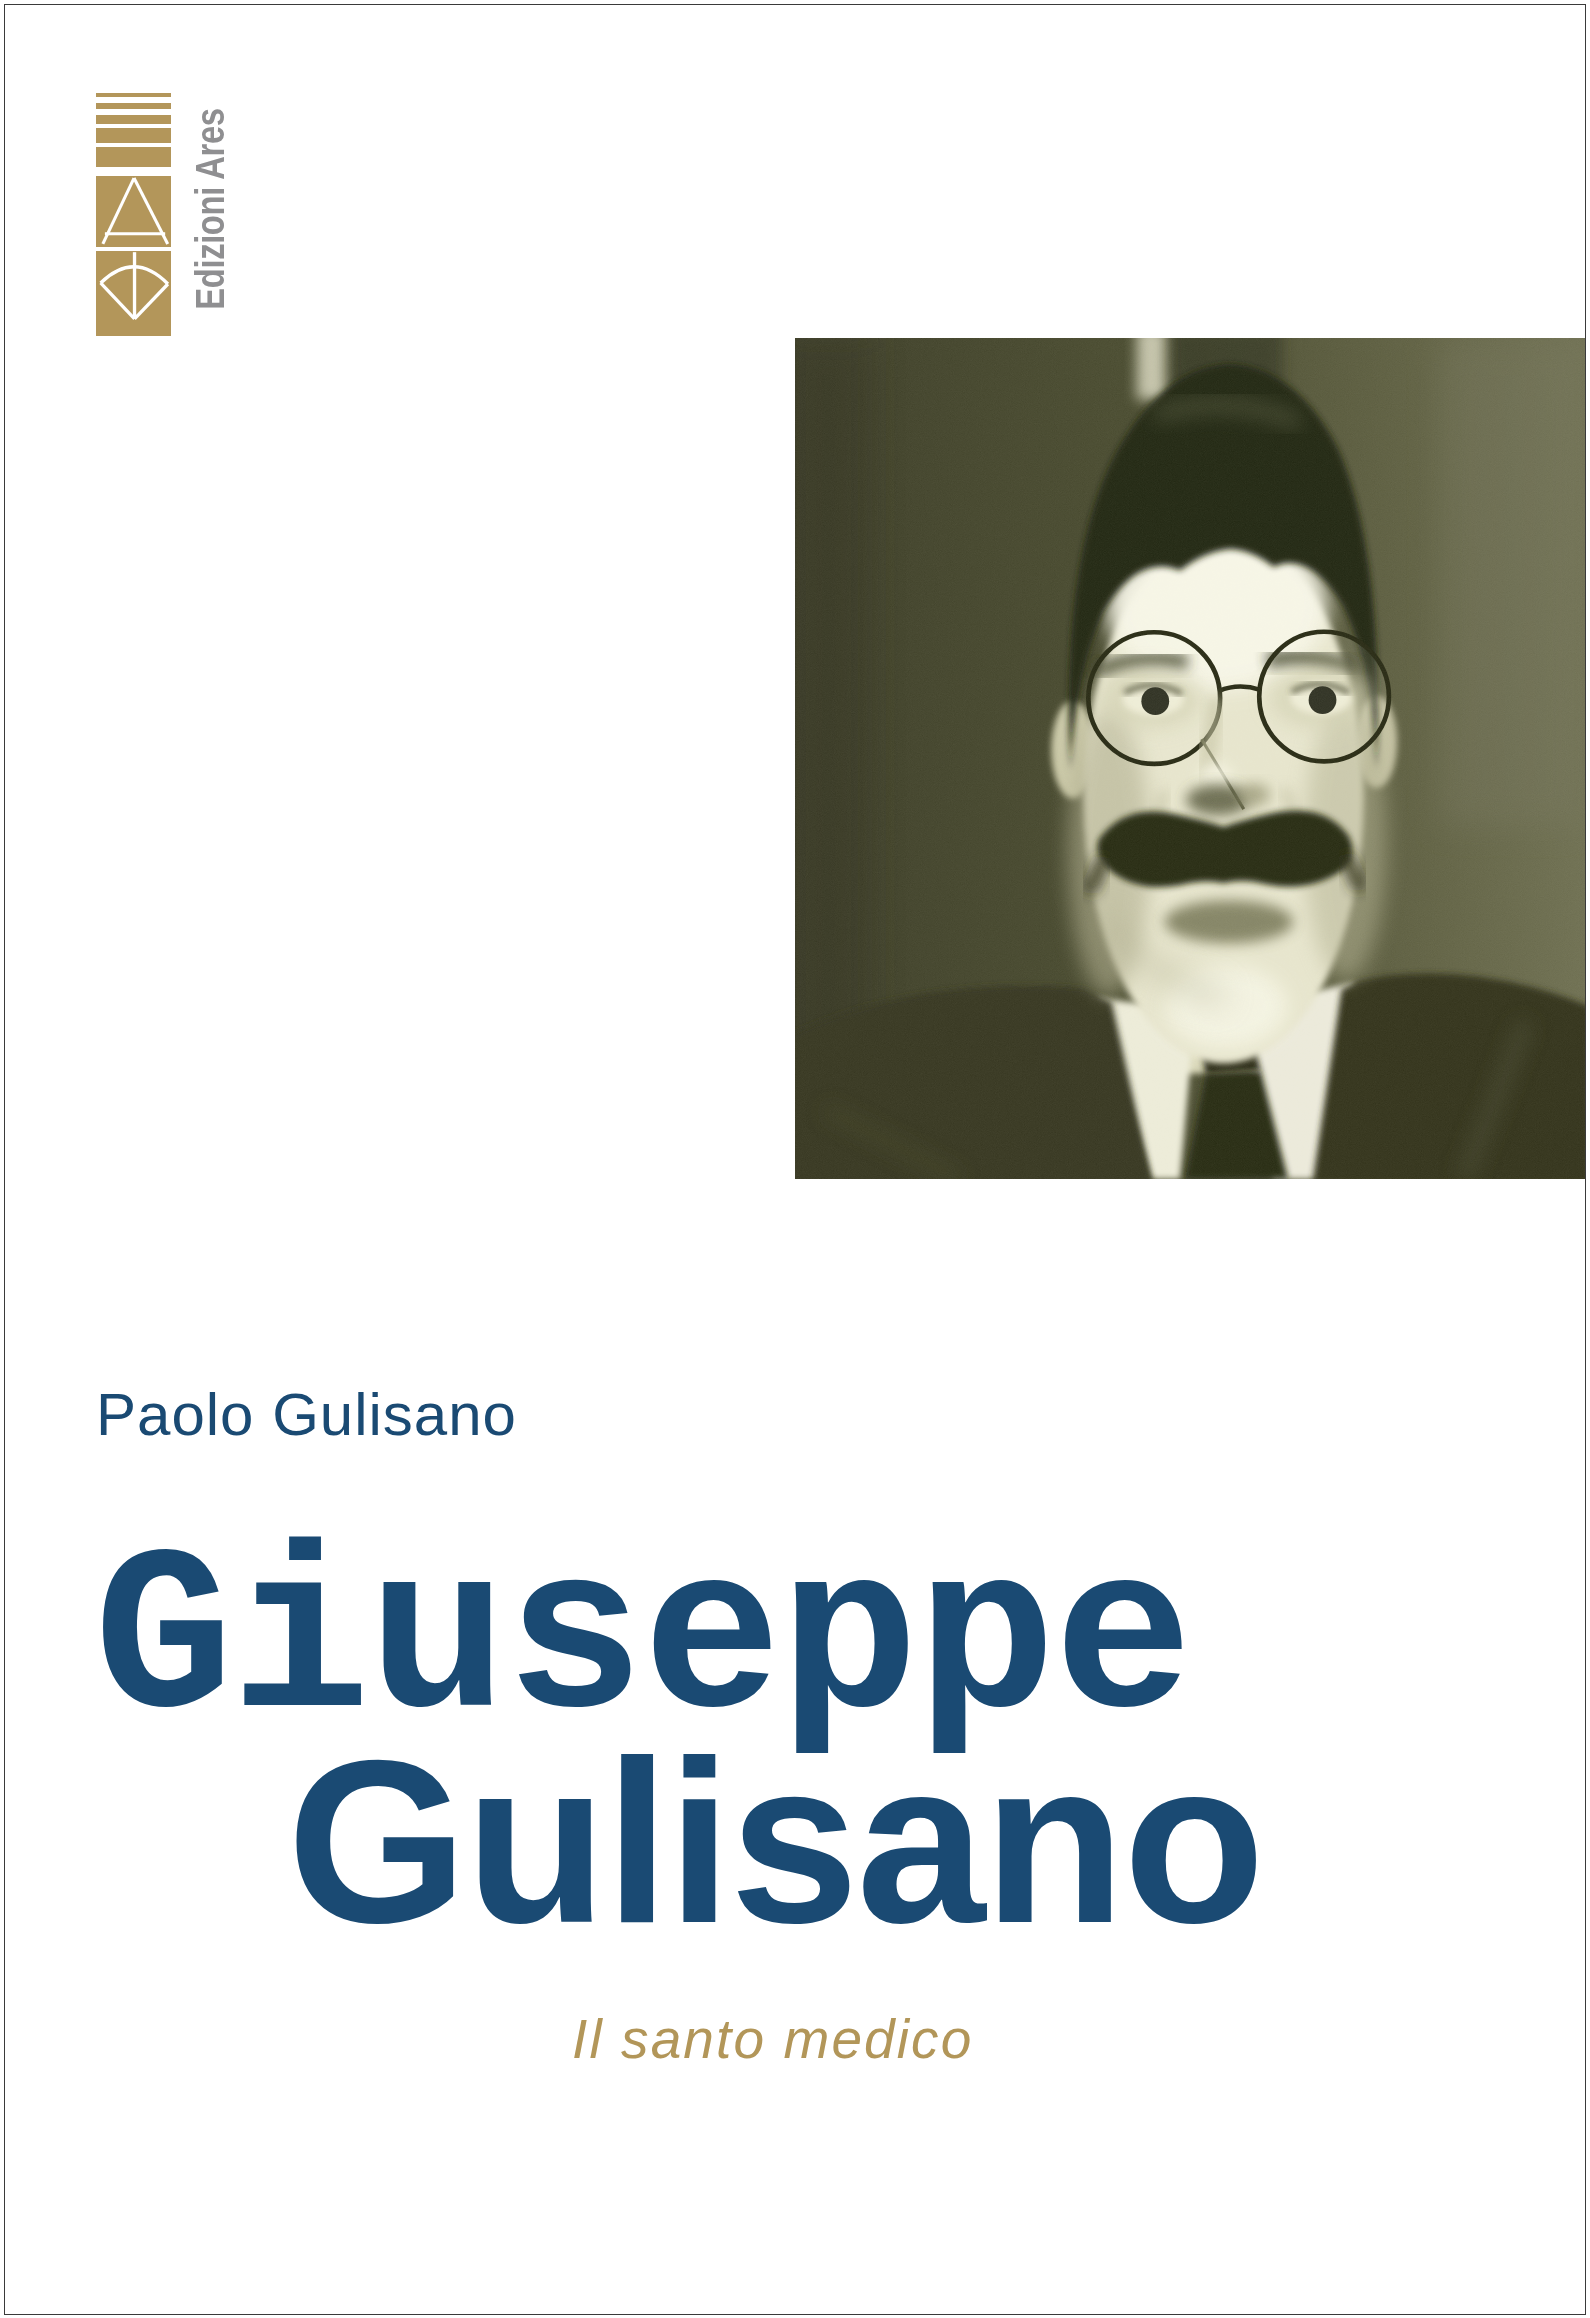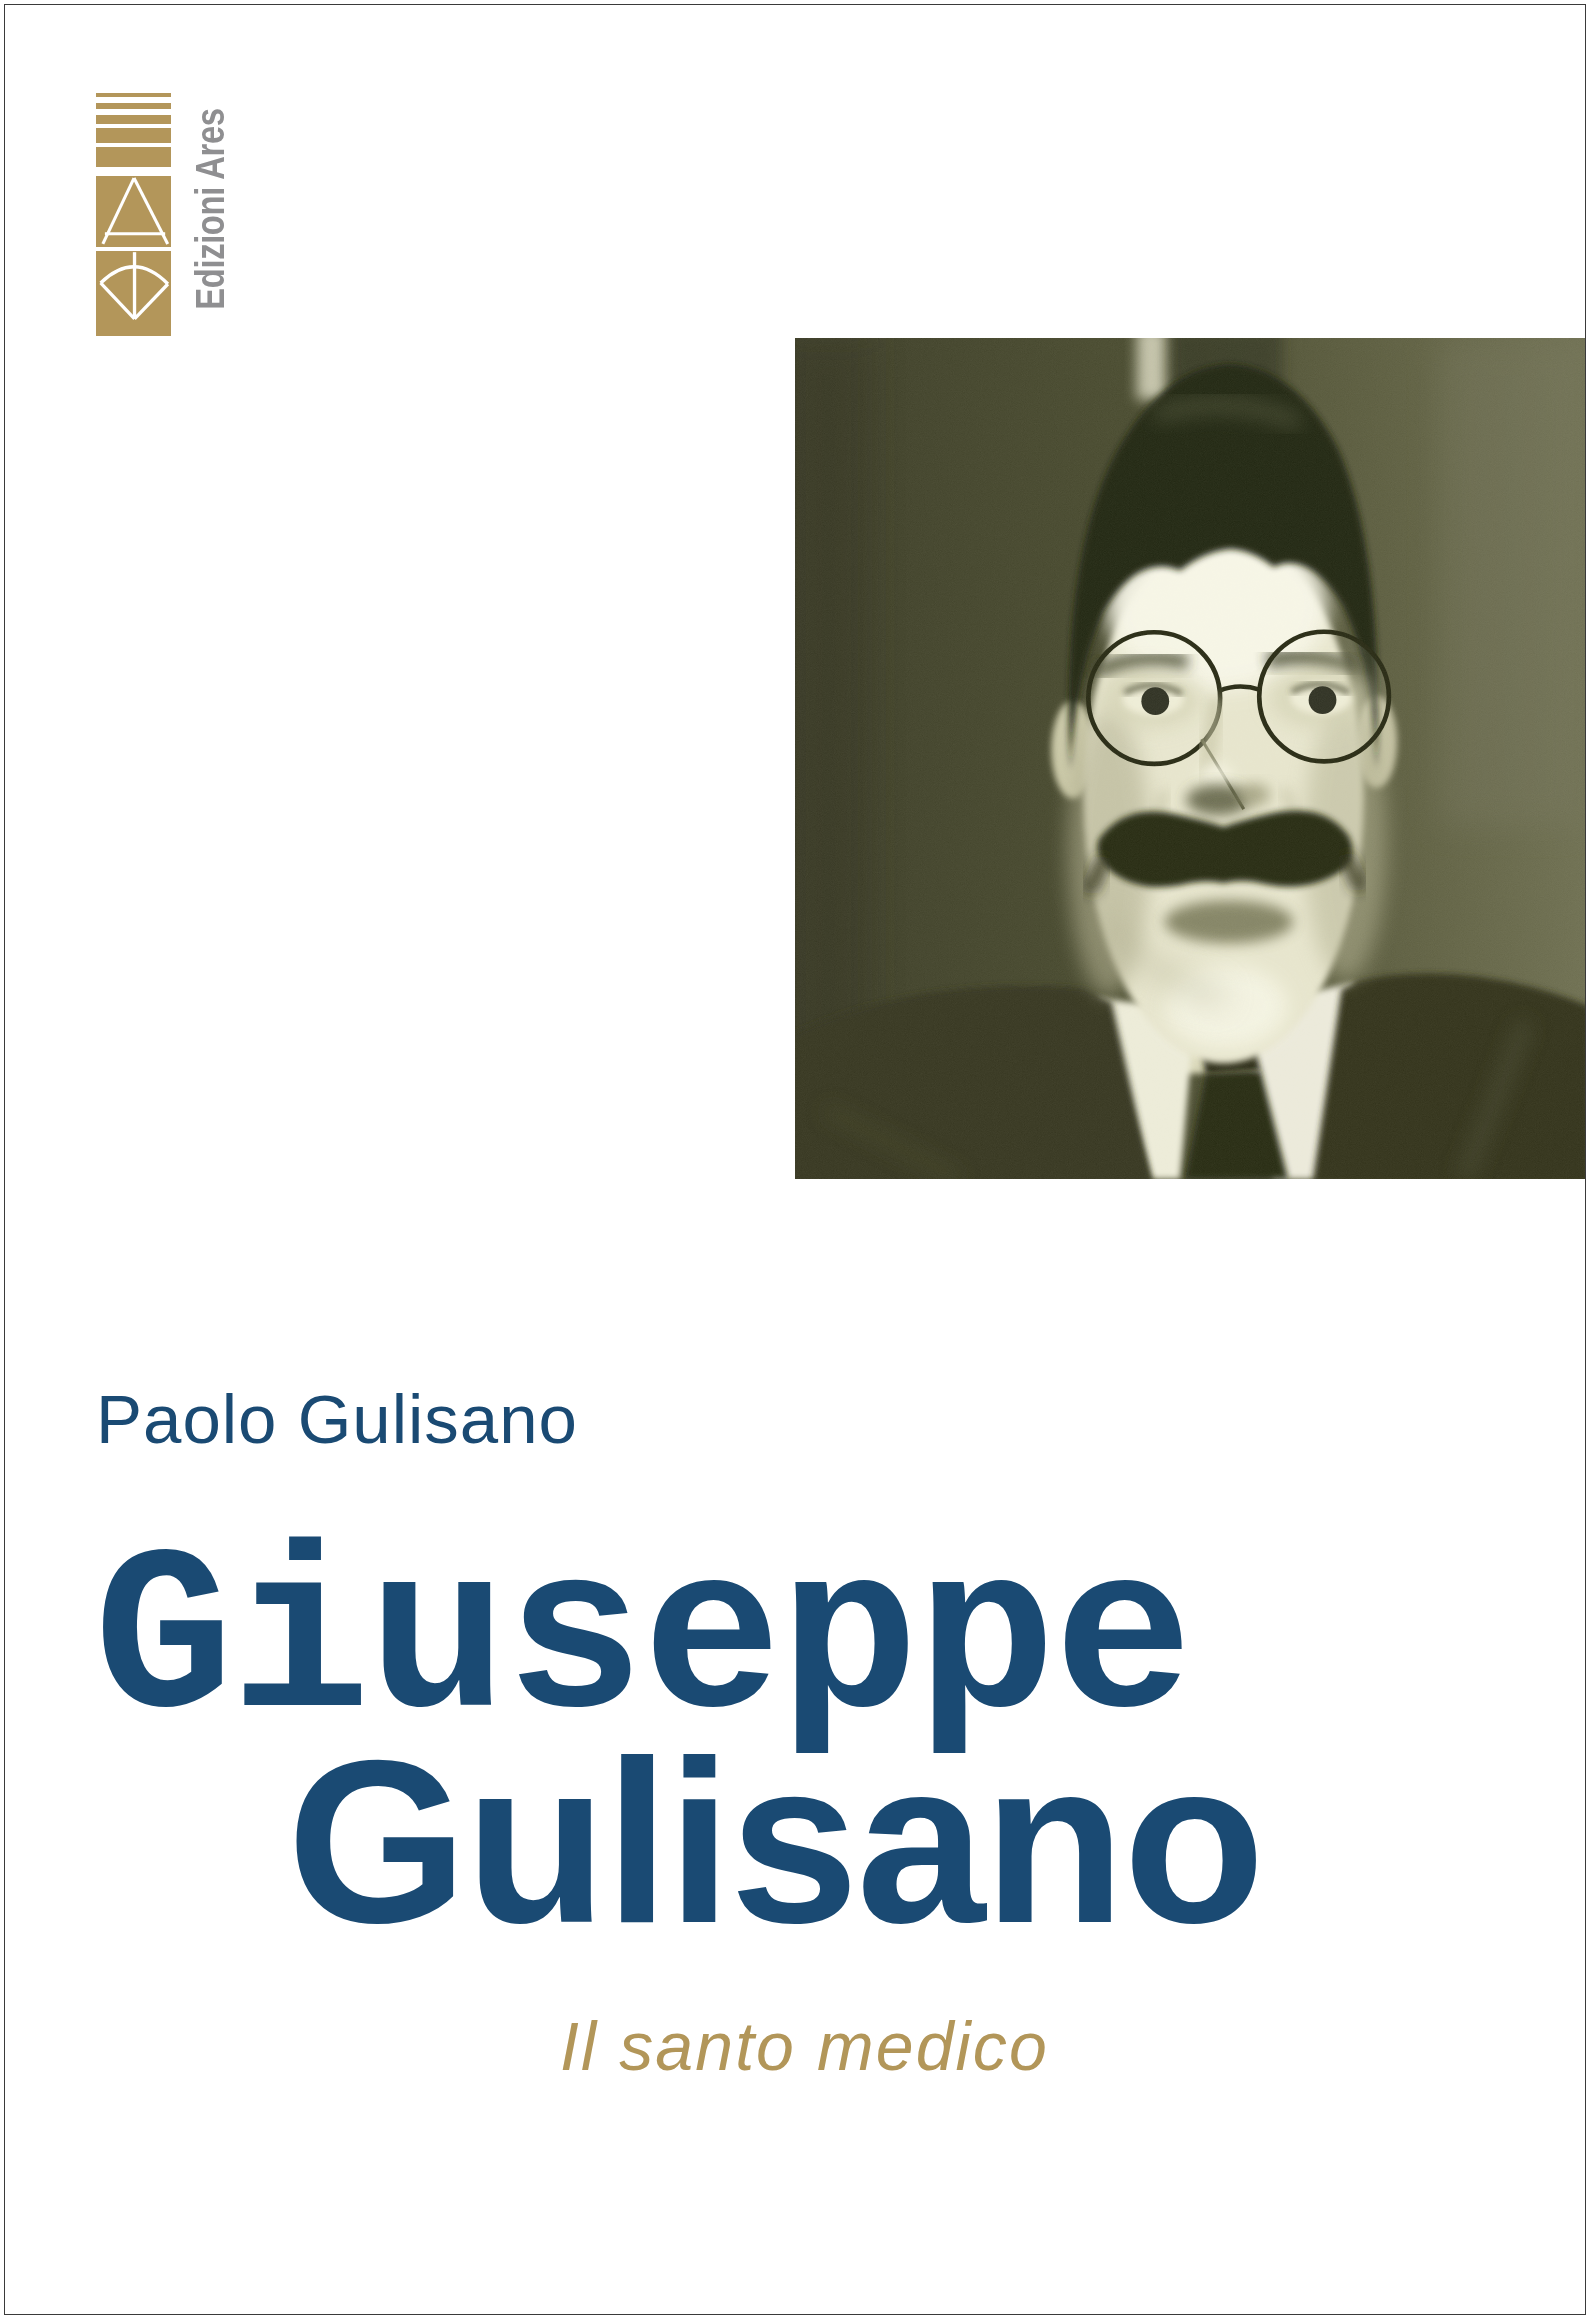--- a/index.html
+++ b/index.html
@@ -38,33 +38,33 @@
   }
   
   .photo{
     position:absolute;left:795px;top:338px;width:790px;height:841px;
     overflow:hidden;
   }
   .photo svg{display:block;width:100%;height:100%;}
   
   .author{
     position:absolute;left:96px;top:1385px;
-    font-size:69px;letter-spacing:1px;line-height:1;
+    font-size:60px;letter-spacing:1px;line-height:1;
     color:var(--navy,#1a4a73);
   }
   .title-line{
     position:absolute;margin:0;
     font-size:232px;font-weight:bold;letter-spacing:-2.1px;line-height:1;
     color:var(--navy,#1a4a73);
   }
   .title-1{left:94px;top:1528px;font-family:Liberation Mono, monospace;}
   .title-2{left:287px;top:1726px;}
   .subtitle{
-    position:absolute;left:560px;top:2012px;
-    font-size:68px;font-style:italic;letter-spacing:2.1px;line-height:1;
+    position:absolute;left:572px;top:2012px;
+    font-size:55px;font-style:italic;letter-spacing:2.1px;line-height:1;
     color:var(--subtitle-gold,#b29659);
   }
 </style>
 </head>
 <body>
 
 <div class="cover">
 
   <div class="frame"></div>
 

